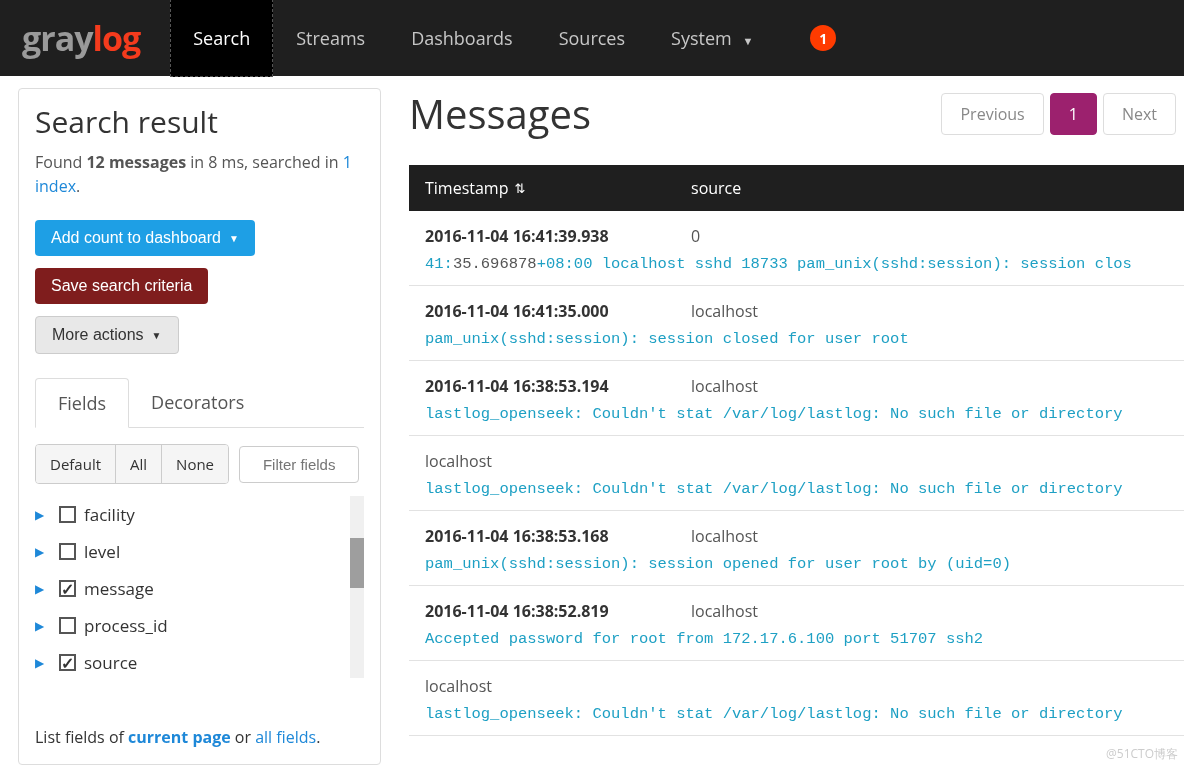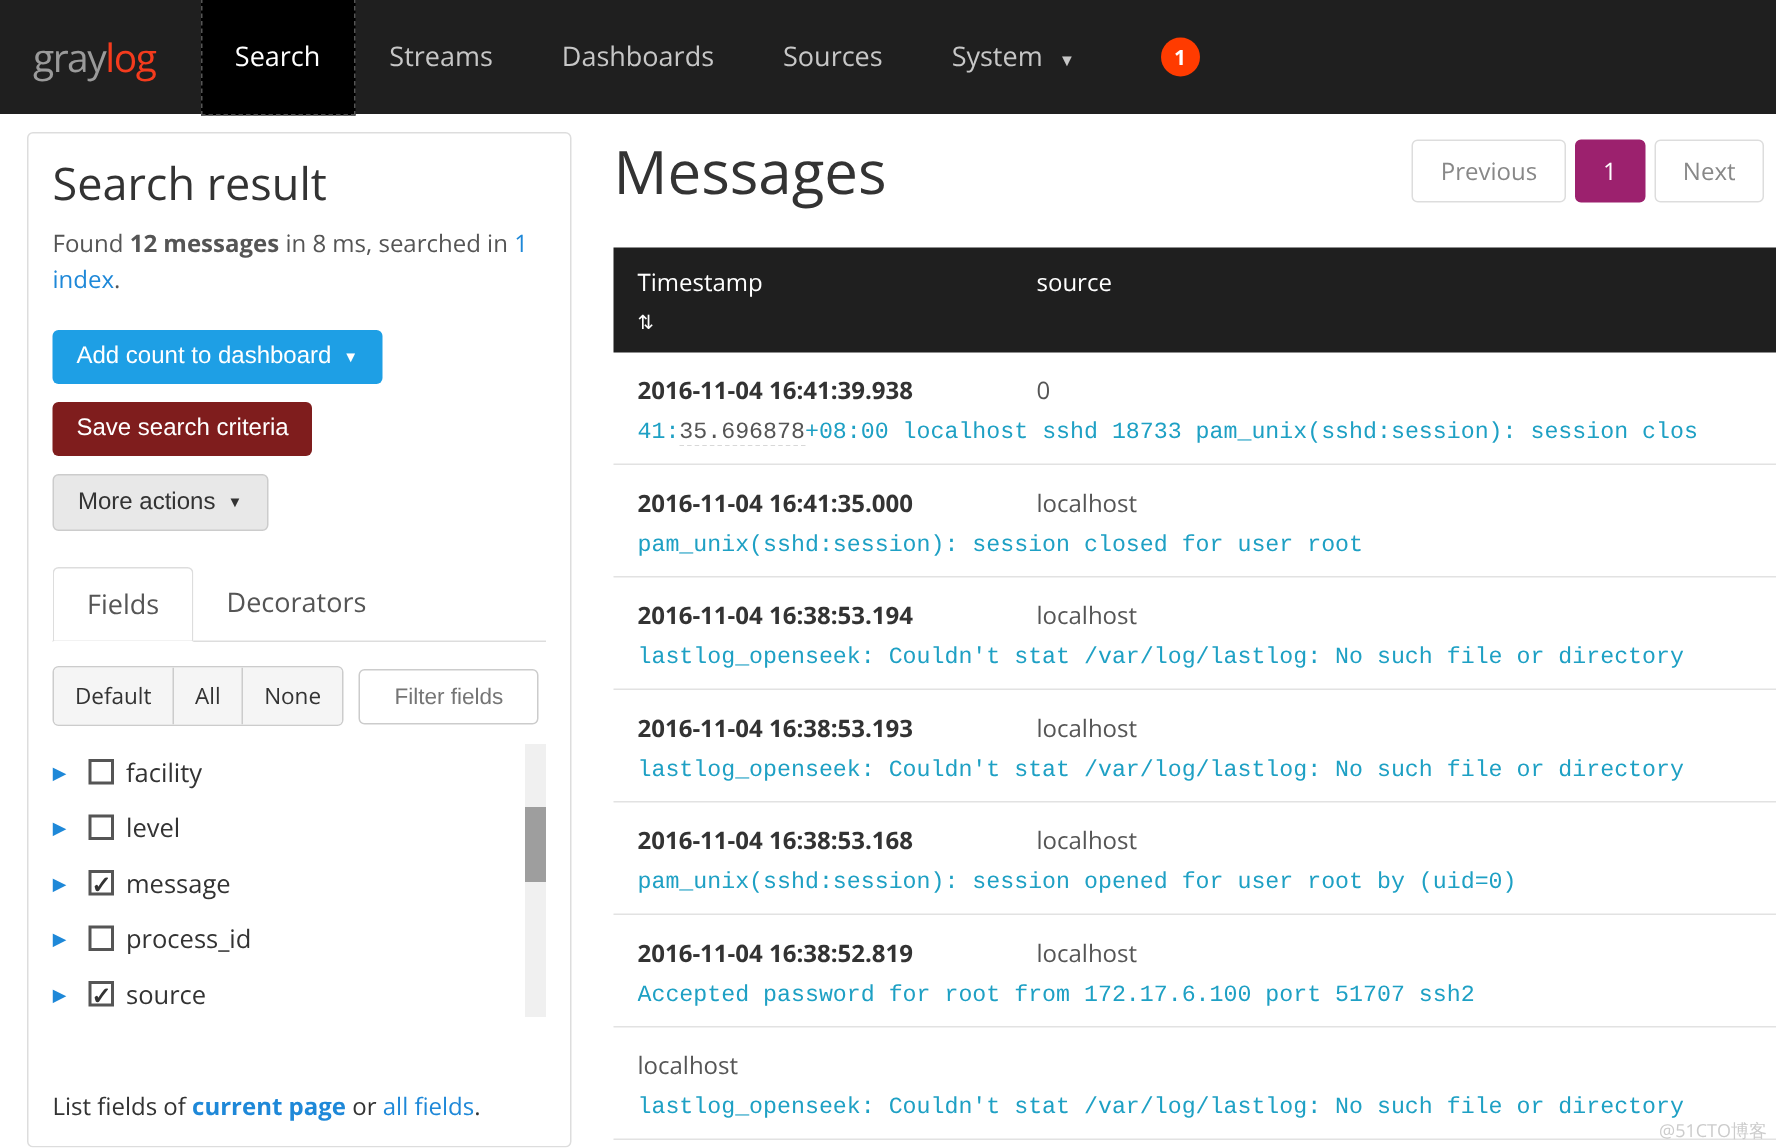--- a/index.html
+++ b/index.html
@@ -1,21 +1,21 @@
 <!DOCTYPE html>
 <html><head>
 <meta charset="utf-8">
 <style>
 * { margin: 0; padding: 0; box-sizing: border-box; }
 body { font-family: "Open Sans", "Helvetica Neue", Arial, sans-serif; color: #333; background: #fff; overflow: hidden; }
 a { text-decoration: none; }
 
 
 .navbar { background: #1f1f1f; height: 76px; display: flex; align-items: center; padding: 0 22px; }
-.logo { display: flex; align-items: flex-start; font-size: 26px; font-weight: 400; letter-spacing: -1px; margin-right: 30px; cursor: pointer; }
+.logo { display: flex; align-items: flex-start; font-size: 34px; font-weight: 700; letter-spacing: -1px; margin-right: 30px; cursor: pointer; }
 .logo .g1 { color: #9a9a9a; }
 .logo .g2 { color: #f43b1d; }
 .nav-item { color: #c7c7c7; font-size: 18px; padding: 26px 22px; cursor: pointer; border: 1px dashed transparent; }
 .nav-item.active { background: #000; color: #fff; border: 1px dashed #555; }
 .nav-item .caret { font-size: 11px; margin-left: 6px; }
 .badge-notif { background: #ff3b00; color: #fff; min-width: 26px; height: 26px; border-radius: 13px; display: inline-flex; align-items: center; justify-content: center; font-size: 14px; font-weight: 700; margin-left: 34px; cursor: pointer; }
 
 
 .page { display: flex; height: calc(765px - 76px); }
 .sidebar { width: 395px; padding: 12px 14px 0 18px; }
@@ -55,21 +55,21 @@
 .list-fields .link2 { color: #1e88d8; }
 
 
 .mhead { display: flex; align-items: center; justify-content: space-between; padding: 10px 0 24px; }
 .mtitle { font-size: 40px; font-weight: 400; }
 .pager { display: flex; gap: 6px; padding-right: 8px; }
 .pgbtn { border: 1px solid #ddd; border-radius: 4px; padding: 9px 18px; font-size: 16px; color: #888; background: #fff; cursor: pointer; }
 .pgbtn.active { background: #9c216e; color: #fff; border-color: #9c216e; }
 
 .thead { background: #1f1f1f; color: #fff; display: flex; padding: 12px 16px; font-size: 16px; }
-.th-ts { width: 266px; display: flex; align-items: flex-start; gap: 6px; flex-direction: column; }
+.th-ts { width: 266px; display: flex; align-items: center; gap: 6px; }
 .th-ts .sort { font-size: 13px; }
 .th-src { flex: 1; }
 
 .msgrow { border-bottom: 1px solid #e2e2e2; padding: 14px 16px 12px; }
 .msgmeta { display: flex; font-size: 16px; color: #333; font-weight: 700; margin-bottom: 8px; }
 .msgmeta .ts { width: 266px; }
 .msgmeta .src { color: #555; font-weight: 400; }
 .msgtext { font-family: "Courier New", monospace; font-size: 15.5px; color: #1ea0c4; white-space: nowrap; overflow: hidden; }
 .msgtext .hl { border-bottom: 1px dashed #666; color: #555; }
 
@@ -200,21 +200,20 @@
         </div>
         <div class="msgrow">
           <div class="msgmeta">
             <span class="ts">2016-11-04 16:38:53.194</span>
             <span class="src">localhost</span>
           </div>
           <div class="msgtext">lastlog_openseek: Couldn't stat /var/log/lastlog: No such file or directory</div>
         </div>
         <div class="msgrow">
           <div class="msgmeta">
-            <span class="ts">2016-11-04 16:38:53.193</span>
             <span class="src">localhost</span>
           </div>
           <div class="msgtext">lastlog_openseek: Couldn't stat /var/log/lastlog: No such file or directory</div>
         </div>
         <div class="msgrow">
           <div class="msgmeta">
             <span class="ts">2016-11-04 16:38:53.168</span>
             <span class="src">localhost</span>
           </div>
           <div class="msgtext">pam_unix(sshd:session): session opened for user root by (uid=0)</div>

